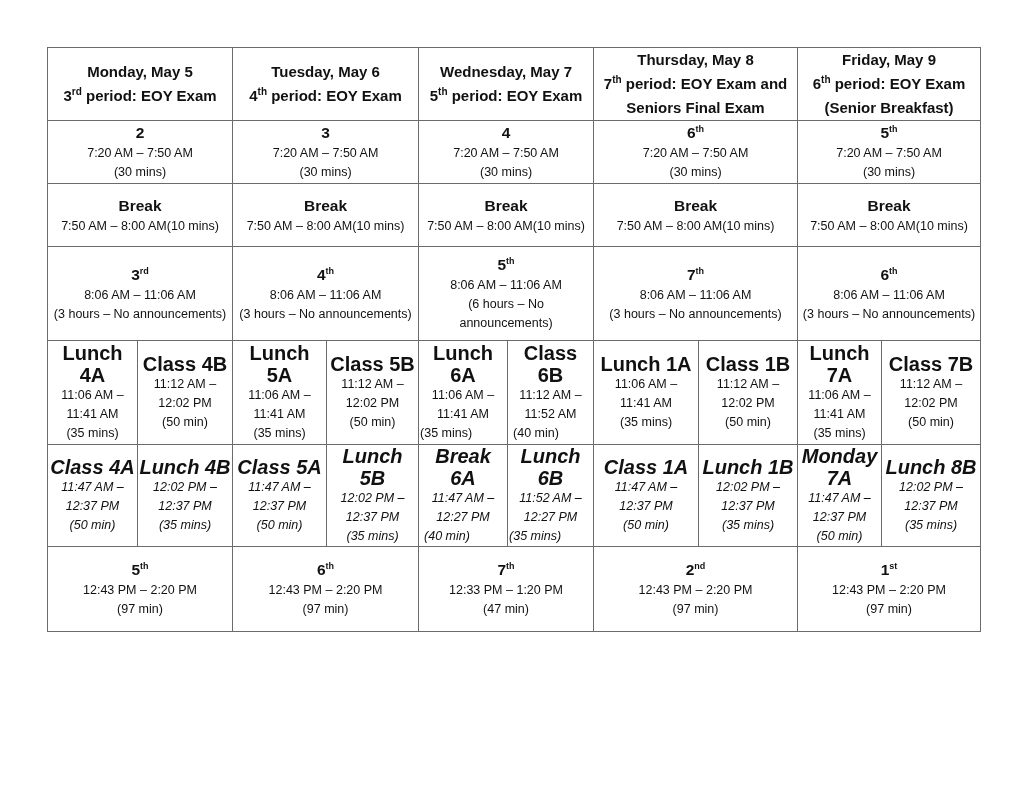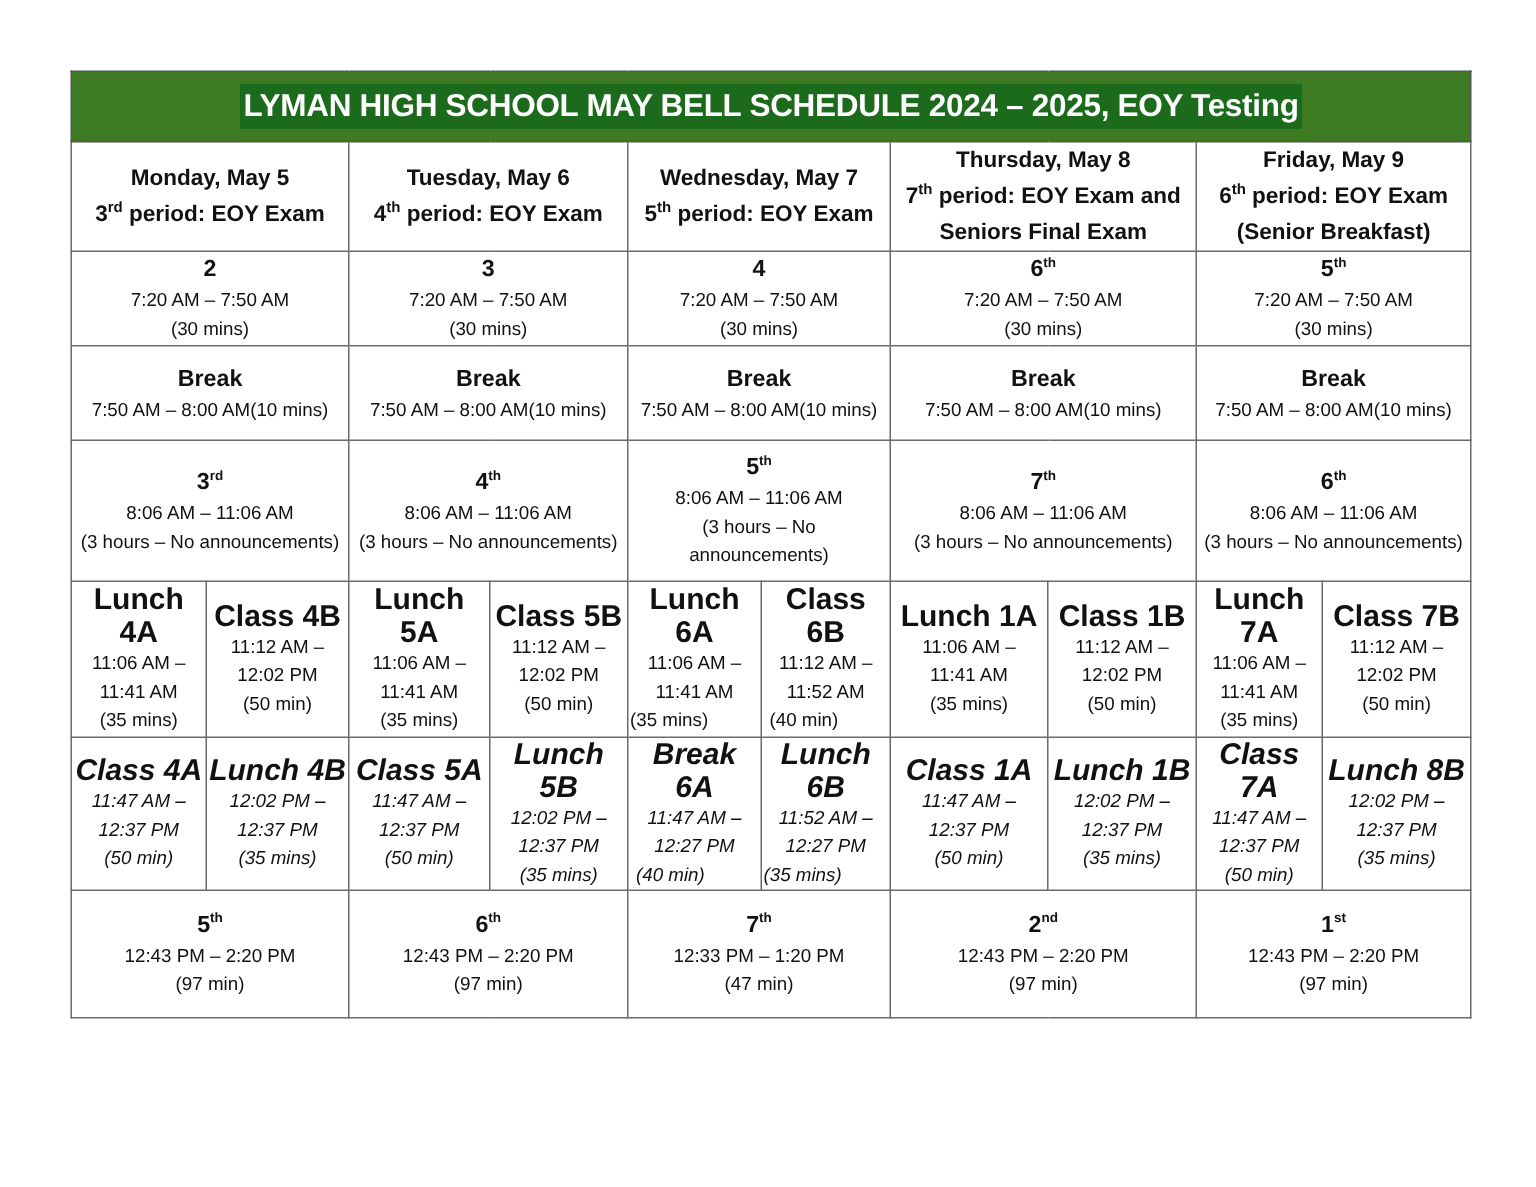--- a/index.html
+++ b/index.html
@@ -44,25 +44,20 @@
       <col style="width:92px">
     <col style="width:89px">
       <col style="width:86px">
     <col style="width:105px">
       <col style="width:99px">
     <col style="width:84px">
       <col style="width:99px">
   </colgroup>
 
   <tbody>
-      <tr class="title-row">
-    <td colspan="10">
-      <span class="title-hl">LYMAN HIGH SCHOOL MAY BELL SCHEDULE 2024 – 2025, EOY Testing</span>
-    </td>
-  </tr>
 
   <tr class="head-row">
     <td colspan="2">
       <span>Monday, May 5</span><br>
       <span class="hd-sup"><span>3</span><sup>rd</sup><span> period: EOY Exam</span></span>
     </td>
     <td colspan="2">
       <span>Tuesday, May 6</span><br>
       <span class="hd-sup"><span>4</span><sup>th</sup><span> period: EOY Exam</span></span>
     </td>
@@ -140,21 +135,21 @@
       <span class="sm">(3 hours – No announcements)</span>
     </td>
     <td colspan="2">
       <span class="big"><span>4</span><sup>th</sup></span>
       <span class="sm">8:06 AM – 11:06 AM</span>
       <span class="sm">(3 hours – No announcements)</span>
     </td>
     <td colspan="2">
       <span class="big"><span>5</span><sup>th</sup></span>
       <span class="sm">8:06 AM – 11:06 AM</span>
-      <span class="sm">(3 hours – No</span>
+      <span class="sm">(6 hours – No</span>
       <span class="sm">announcements)</span>
     </td>
     <td colspan="2">
       <span class="big"><span>7</span><sup>th</sup></span>
       <span class="sm">8:06 AM – 11:06 AM</span>
       <span class="sm">(3 hours – No announcements)</span>
     </td>
     <td colspan="2">
       <span class="big"><span>6</span><sup>th</sup></span>
       <span class="sm">8:06 AM – 11:06 AM</span>
@@ -268,21 +263,21 @@
           <span class="sm">12:37 PM</span>
           <span class="sm">(50 min)</span>
         </td>
     <td>
           <span class="big">Lunch 1B</span>
           <span class="sm">12:02 PM –</span>
           <span class="sm">12:37 PM</span>
           <span class="sm">(35 mins)</span>
         </td>
     <td>
-          <span class="big">Class 7A</span>
+          <span class="big">Monday 7A</span>
           <span class="sm">11:47 AM –</span>
           <span class="sm">12:37 PM</span>
           <span class="sm">(50 min)</span>
         </td>
     <td>
           <span class="big">Lunch 8B</span>
           <span class="sm">12:02 PM –</span>
           <span class="sm">12:37 PM</span>
           <span class="sm">(35 mins)</span>
         </td>

